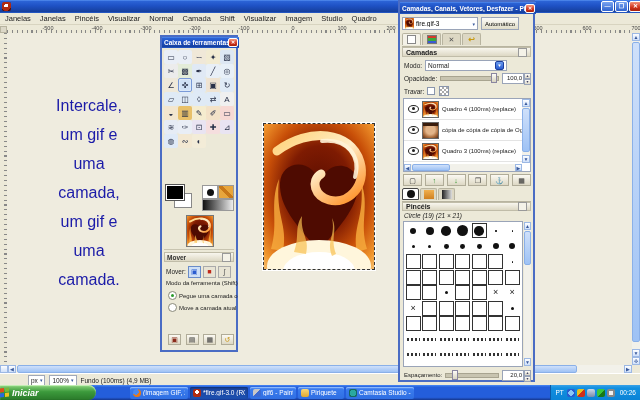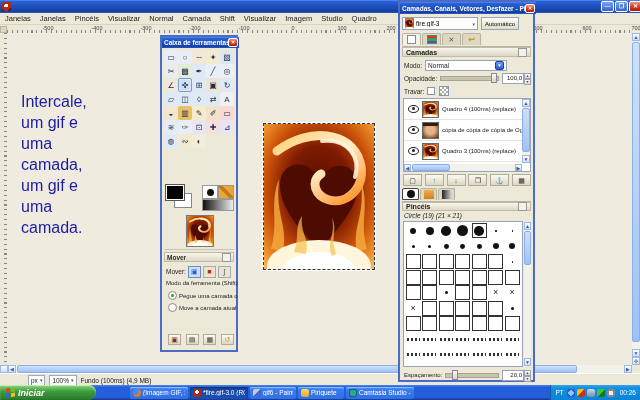--- a/index.html
+++ b/index.html
@@ -16,21 +16,21 @@
   #gimp-title .ttl{margin-left:3px;white-space:nowrap;}
   .appicon{width:9px;height:9px;background:radial-gradient(circle at 45% 40%,#fff 0 25%,#b02a10 26% 70%,#5a0e04 71%);border-radius:2px;flex:0 0 auto;}
   #gimp-title .spacer{flex:1;}
   #menubar{left:0;top:13px;width:640px;height:12px;background:#ece9d8;border-bottom:1px solid #d8d4c0;display:flex;align-items:center;padding-left:5px;box-sizing:border-box;}
   .mitem{font-size:7.5px;color:#222;margin-right:9px;white-space:nowrap;}
   #hruler{left:7px;top:26px;width:625px;height:7px;background:#ece9d8;border-bottom:1px solid #b8b4a0;background-image:repeating-linear-gradient(90deg,#888 0 1px,transparent 1px 4.9px);background-size:100% 3px;background-position:0 100%;background-repeat:no-repeat;}
   .rlabel{position:absolute;top:-1px;font-size:5.5px;color:#444;width:22px;text-align:center;}
   #ruler-corner{left:0;top:26px;width:7px;height:7px;background:#dcd8c8;border:1px solid #b8b4a0;box-sizing:border-box;}
   #vruler{left:0;top:33px;width:7px;height:332px;background:#ece9d8;border-right:1px solid #b8b4a0;background-image:repeating-linear-gradient(180deg,#888 0 1px,transparent 1px 4.9px);background-size:3px 100%;background-position:100% 0;background-repeat:no-repeat;}
   #canvas{left:7px;top:33px;width:625px;height:332px;background:#efecdf;overflow:hidden;}
-  #note{left:14px;top:58px;width:136px;font-size:16px;line-height:21px;white-space:pre-line;}
+  #note{left:14px;top:58px;width:136px;font-size:16px;line-height:29px;text-align:center;white-space:pre-line;}
   #fireimg{left:256px;top:90px;width:110px;height:145px;box-shadow:0 0 0 1px #fff;border:1px dashed #333;box-sizing:content-box;}
   #fireimg svg{display:block;width:110px;height:145px;}
   
   .sb{background:#f2f1ea;}
   .xpbtn{background:linear-gradient(180deg,#fdfeff,#cfe0fa);border:1px solid #9cb8e4;color:#3a5a9c;font-size:5px;line-height:6px;text-align:center;box-sizing:border-box;}
   .sbthumb{background:linear-gradient(180deg,#cfe0fa,#9ec2f5);border:1px solid #8ab0e8;border-radius:2px;box-sizing:border-box;}
   #hscroll{left:0px;top:365px;width:632px;height:8px;}
   #vscroll{left:632px;top:33px;width:8px;height:332px;}
   #statusbar{left:0;top:373px;width:640px;height:12px;background:#ece9d8;border-top:1px solid #fff;display:flex;align-items:center;font-size:6.5px;color:#222;}
   .combo{background:#fff;border:1px solid #a0a8b8;height:9px;display:flex;align-items:center;padding:0 2px;margin-right:4px;font-size:6.5px;}
@@ -118,21 +118,21 @@
   .brow{display:flex;}
   .bcell{width:16.5px;height:15.5px;display:flex;align-items:center;justify-content:center;position:relative;}
   .bdot{background:#111;border-radius:50%;}
   .bsel{width:13px;height:13px;border:1px solid #333;background:#fff;display:flex;align-items:center;justify-content:center;}
   .bx{font-size:9px;color:#222;line-height:9px;}
   .bln{width:13px;height:3px;background:repeating-linear-gradient(90deg,#333 0 2px,transparent 2px 4px);}
   #br-vscroll{left:124px;top:220px;width:7px;height:144px;}
   #br-spacing{left:4px;top:367px;width:127px;height:12px;display:flex;align-items:center;font-size:6px;color:#222;}
   
   #taskbar{left:0;top:385px;width:640px;height:15px;background:linear-gradient(180deg,#4a8af5 0%,#245edb 14%,#245edb 82%,#15368c 100%);display:flex;align-items:center;z-index:9;}
-  #startbtn{width:96px;height:15px;background:linear-gradient(180deg,#8ed67e 0%,#3c9a3c 45%,#2d7f2d 90%,#257025 100%);border-radius:0 8px 8px 0;display:flex;align-items:center;color:#fff;font-style:italic;font-weight:bold;font-size:9px;padding-left:6px;box-sizing:border-box;box-shadow:inset 0 1px 1px #c8f0b8;}
+  #startbtn{width:96px;height:15px;background:linear-gradient(180deg,#8ed67e 0%,#3c9a3c 45%,#2d7f2d 90%,#257025 100%);border-radius:0 8px 8px 0;display:flex;align-items:center;color:#fff;font-style:italic;font-weight:bold;font-size:9px;box-sizing:border-box;box-shadow:inset 0 1px 1px #c8f0b8;}
   .winflag{width:9px;height:9px;display:grid;grid-template-columns:4px 4px;grid-gap:1px;margin-right:3px;transform:skewY(-6deg);}
   .winflag i{display:block;width:4px;height:4px;}
   .taskitem{height:12px;margin-left:2px;border-radius:2px;background:linear-gradient(180deg,#6aa0f8,#3a7bed 20%,#2f6fe3);box-shadow:inset 0 1px 0 #8ab8fa;color:#fff;font-size:6.5px;display:flex;align-items:center;padding:0 3px;box-sizing:border-box;overflow:hidden;white-space:nowrap;}
   .taskitem.active{background:linear-gradient(180deg,#1a44a0,#1c50b0);box-shadow:inset 0 1px 2px #10306c;}
   .ticon{width:8px;height:8px;border-radius:2px;margin-right:2px;flex:0 0 auto;}
   .ticon.firefox{background:radial-gradient(circle at 35% 35%,#4a8af0 0 40%,#e87818 41%);border-radius:50%;}
   .ticon.gimp{background:radial-gradient(circle at 50% 40%,#fff 0 30%,#b02a10 31%);}
   .ticon.paint{background:linear-gradient(135deg,#c8c8c8 0 50%,#3a6ad4 50%);}
   .ticon.folder{background:linear-gradient(180deg,#f8d878,#e0a830);}
   .ticon.camtasia{background:radial-gradient(circle,#2aa8a0 0 55%,#186860 56%);}

